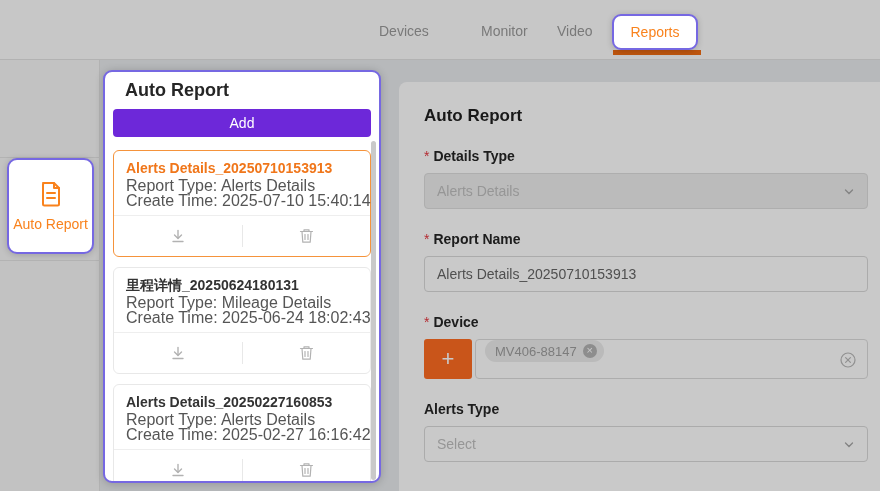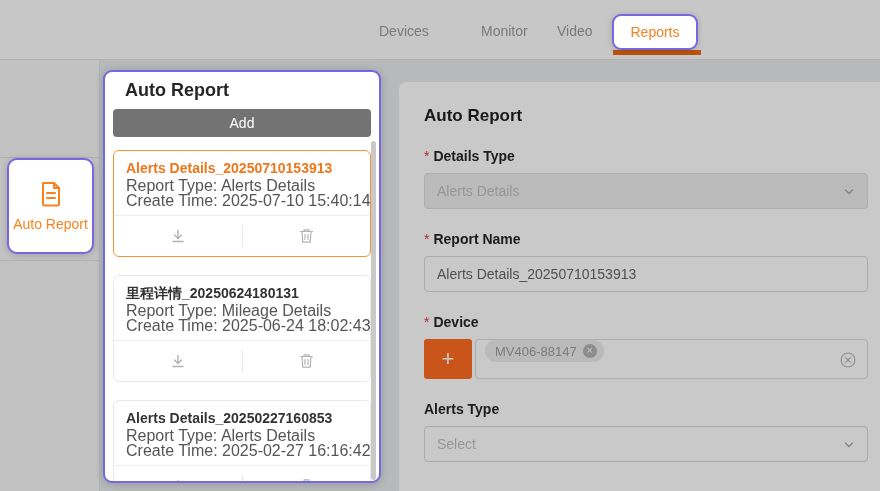--- a/index.html
+++ b/index.html
@@ -36,24 +36,24 @@
                  display:flex; flex-direction:column; align-items:center; justify-content:center;
                  box-shadow:0 1px 6px rgba(0,0,0,0.18); cursor:pointer; }
   .side-active .lbl { font-size:14px; color:#f9821c; margin-top:8px; }
 
   
   .list-panel { position:absolute; left:103px; top:70px; width:278px; height:413px; z-index:60;
                 background:#ffffff; border:2px solid #7668e2; border-radius:9px;
                 box-shadow:0 1px 8px rgba(0,0,0,0.20); overflow:hidden; }
   .list-inner { padding:8px; }
   .list-title { font-size:18px; font-weight:700; color:#262626; line-height:20px; margin-left:12px; }
-  .add-btn { display:block; width:100%; height:28px; margin-top:9px; background:#737373; border:none; border-radius:4px;
+  .add-btn { display:block; width:100%; height:28px; margin-top:9px; background:#6d28d9; border:none; border-radius:4px;
              color:#ffffff; font-size:14px; font-family:inherit; cursor:pointer; }
   .card { margin-top:13px; border:1px solid #e8e8e8; border-radius:6px; background:#fff; cursor:pointer; }
-  .card + .card { margin-top:18px; }
+  .card + .card { margin-top:10px; }
   .card.selected { border-color:#f5933b; }
   .card-body { padding:8px 12px 7px 12px; }
   .card-title { font-size:14px; font-weight:700; color:#333333; line-height:19px; white-space:nowrap; }
   .card.selected .card-title { color:#f0761a; }
   .card-line { font-size:16px; color:#555555; line-height:15px; white-space:nowrap; }
   .card-actions { border-top:1px solid #eeeeee; height:41px; display:flex; align-items:center; }
   .act { flex:1; display:flex; align-items:center; justify-content:center; height:100%; cursor:pointer; }
   .act-div { width:1px; height:22px; background:#e8e8e8; }
   .scroll-thumb { position:absolute; right:3px; top:69px; width:5px; height:339px; background:#c9c9c9; border-radius:3px; cursor:pointer; }
 

